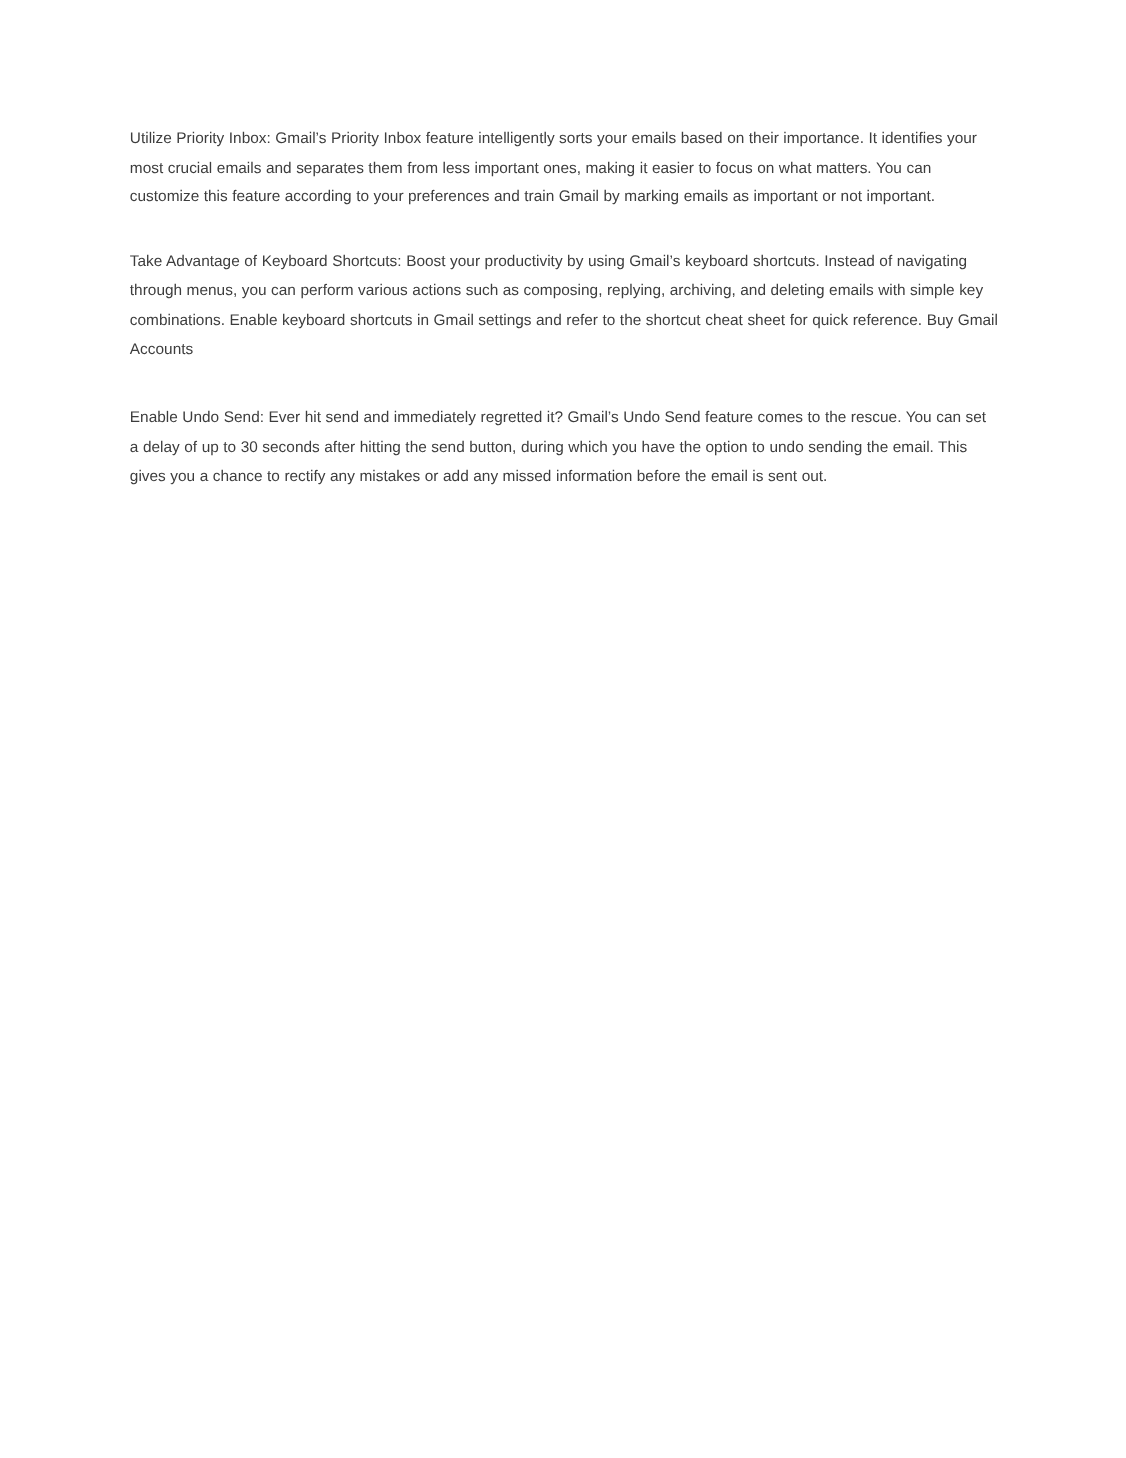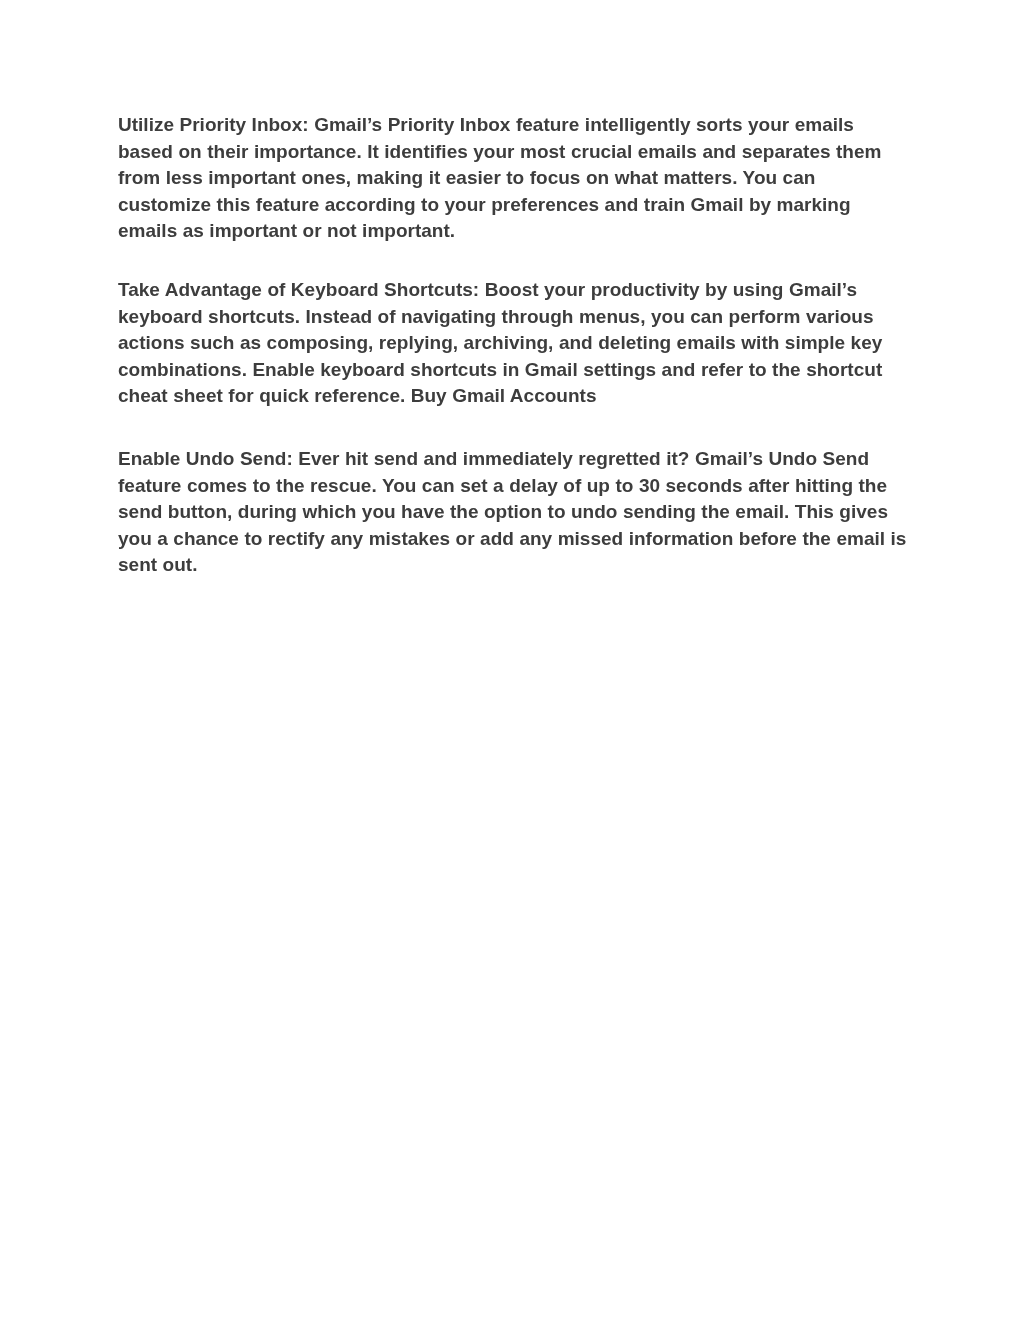--- a/index.html
+++ b/index.html
@@ -19,28 +19,27 @@
     margin: 0 auto;
     overflow: hidden;
   }
   .doc-body {
     position: absolute;
     left: 118px;
     top: 112px;
     width: 790px;
   }
   .para {
-    font-size: 19px;
+    font-size: 14px;
     line-height: 26.6px;
     color: #3d3d3d;
     text-align: left;
     margin: 0 0 32px 0;
     letter-spacing: 0.01px;
     word-spacing: 0.2px;
-    font-weight: bold;
   }
   .para:last-child {
     margin-bottom: 0;
     margin-top: 36px;
   }
 </style>
 </head>
 <body>
 
 <div class="page">

